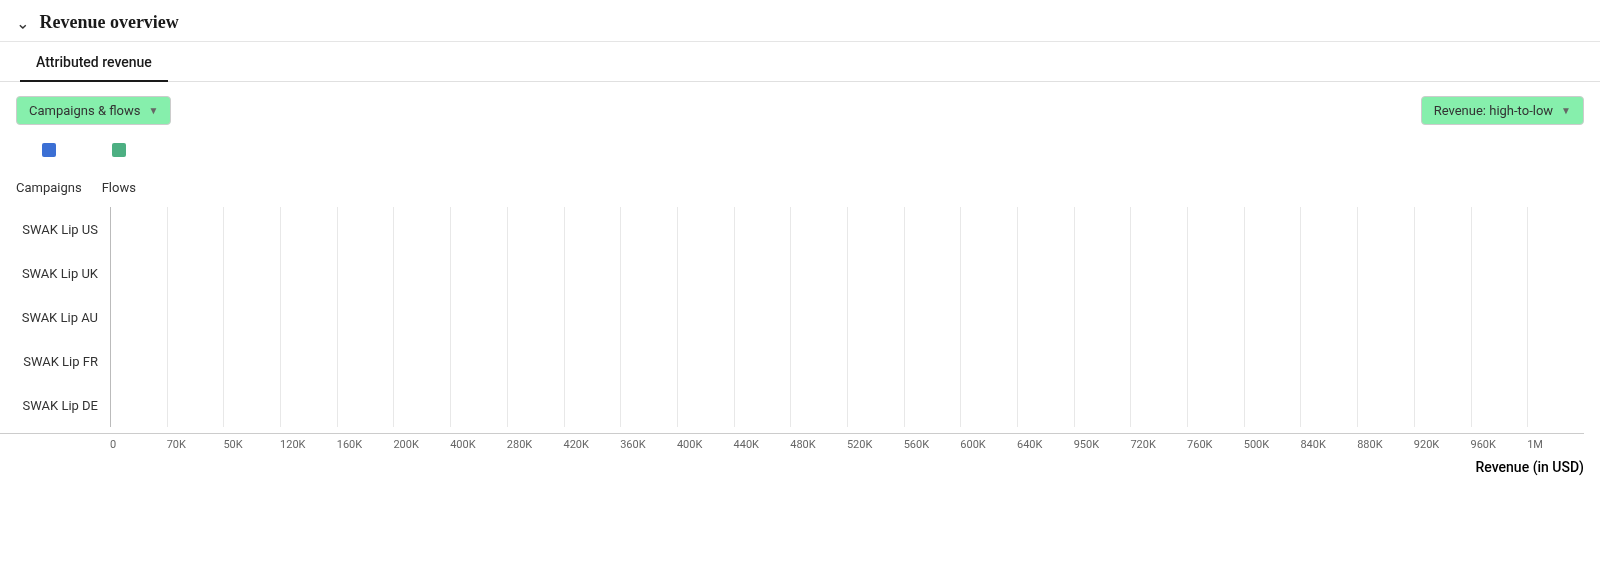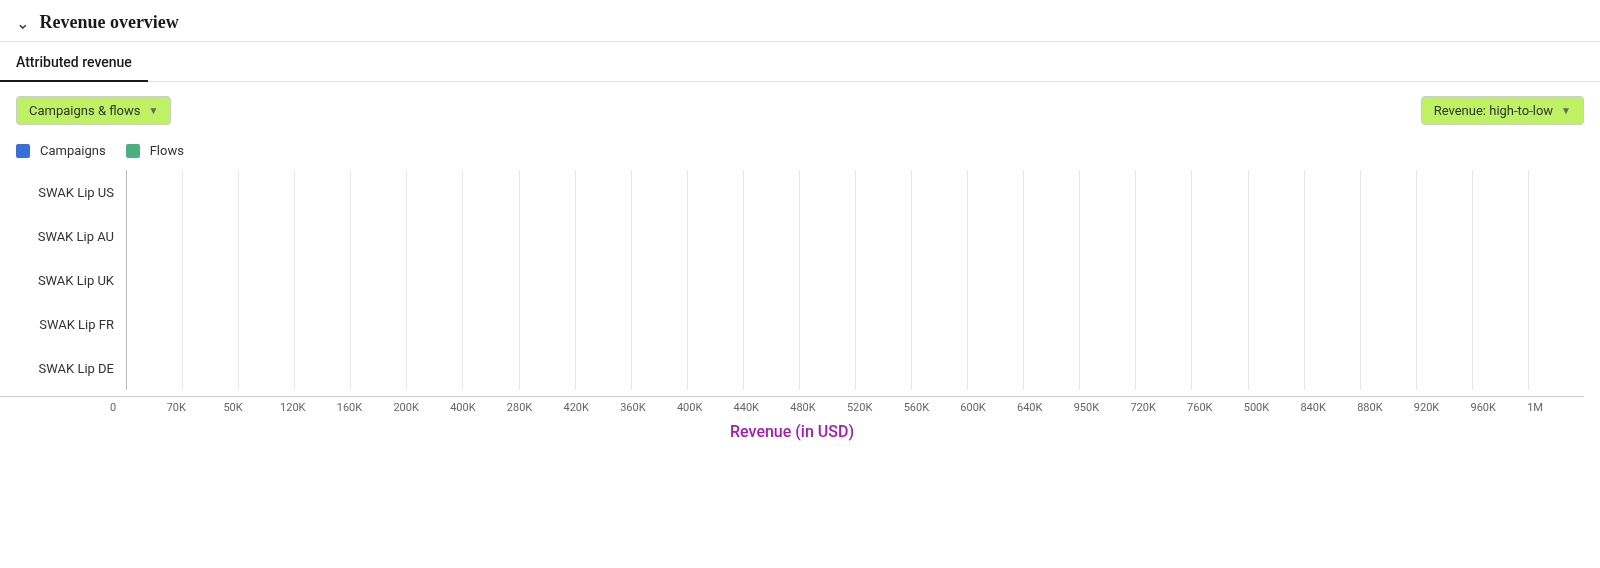--- a/index.html
+++ b/index.html
@@ -21,21 +21,21 @@
       color: #333;
     }
     .header-title {
       font-size: 18px;
       font-weight: 600;
       color: #1a1a1a;
       font-family: Liberation Serif, serif;
     }
     .tabs {
       display: flex;
-      padding: 0 0;
+      padding: 0 20px;
       border-bottom: 1px solid #e0e0e0;
     }
     .tab {
       padding: 12px 16px 10px;
       font-size: 14px;
       cursor: pointer;
       color: #555;
       border-bottom: 2px solid transparent;
       margin-bottom: -1px;
     }
@@ -50,59 +50,59 @@
       align-items: center;
       padding: 14px 16px;
     }
     .dropdown {
       display: flex;
       align-items: center;
       border: 1px solid #ccc;
       border-radius: 4px;
       padding: 6px 12px;
       cursor: pointer;
-      background: #bef264;
+      background: #86efac;
       font-size: 13px;
       color: #333;
       gap: 8px;
     }
     .dropdown-arrow {
       font-size: 10px;
       color: #666;
     }
     .legend {
       display: flex;
       align-items: center;
       gap: 20px;
       padding: 4px 16px 12px;
     }
     .legend-item {
       display: flex;
       align-items: center;
-      gap: 10px;
+      gap: 23px;
       font-size: 13px;
+      flex-direction: column;
     }
     .legend-color {
       width: 14px;
       height: 14px;
       border-radius: 2px;
     }
     .chart-area {
       padding: 0 16px 0 0;
       position: relative;
     }
     .y-label {
       width: 110px;
       min-width: 110px;
       text-align: right;
       padding-right: 12px;
       font-size: 13px;
       color: #333;
       flex-shrink: 0;
-      margin-left: 16px;
     }
     .bar-campaigns {
       height: 22px;
       background: #3b6fd4;
       display: inline-block;
     }
     .bar-flows {
       height: 22px;
       background: #4caf82;
       display: inline-block;
@@ -114,24 +114,24 @@
       border-top: 1px solid #ccc;
     }
     .x-tick {
       flex: 1;
       text-align: left;
       font-size: 11px;
       color: #666;
       padding-top: 4px;
     }
     .x-axis-label {
-      text-align: center;
+      text-align: right;
       padding: 8px 0 6px;
-      font-size: 16px;
-      color: #a21caf;
+      font-size: 14px;
+      color: #000000;
       font-weight: 500;
     }
     .chart-rows-wrap {
       position: relative;
     }
     .bar-row-wrap {
       display: flex;
       align-items: center;
       height: 44px;
     }
@@ -238,20 +238,57 @@
               <div class="grid-col"></div>
               <div class="grid-col"></div>
       </div>
       <div class="bar-group">
         <div class="bar-campaigns" style="width:96%;"></div>
         <div class="bar-flows" style="width:2%;"></div>
       </div>
     </div>
   </div>
         <div class="bar-row-wrap">
+    <div class="y-label">SWAK Lip UK</div>
+    <div class="bars-area">
+      <div class="grid-overlay">
+        <div class="grid-col first"></div>
+              <div class="grid-col"></div>
+              <div class="grid-col"></div>
+              <div class="grid-col"></div>
+              <div class="grid-col"></div>
+              <div class="grid-col"></div>
+              <div class="grid-col"></div>
+              <div class="grid-col"></div>
+              <div class="grid-col"></div>
+              <div class="grid-col"></div>
+              <div class="grid-col"></div>
+              <div class="grid-col"></div>
+              <div class="grid-col"></div>
+              <div class="grid-col"></div>
+              <div class="grid-col"></div>
+              <div class="grid-col"></div>
+              <div class="grid-col"></div>
+              <div class="grid-col"></div>
+              <div class="grid-col"></div>
+              <div class="grid-col"></div>
+              <div class="grid-col"></div>
+              <div class="grid-col"></div>
+              <div class="grid-col"></div>
+              <div class="grid-col"></div>
+              <div class="grid-col"></div>
+              <div class="grid-col"></div>
+      </div>
+      <div class="bar-group">
+        <div class="bar-campaigns" style="width:49%;"></div>
+        <div class="bar-flows" style="width:3.5000000000000004%;"></div>
+      </div>
+    </div>
+  </div>
+        <div class="bar-row-wrap">
     <div class="y-label">SWAK Lip AU</div>
     <div class="bars-area">
       <div class="grid-overlay">
         <div class="grid-col first"></div>
               <div class="grid-col"></div>
               <div class="grid-col"></div>
               <div class="grid-col"></div>
               <div class="grid-col"></div>
               <div class="grid-col"></div>
               <div class="grid-col"></div>
@@ -271,57 +308,20 @@
               <div class="grid-col"></div>
               <div class="grid-col"></div>
               <div class="grid-col"></div>
               <div class="grid-col"></div>
               <div class="grid-col"></div>
               <div class="grid-col"></div>
       </div>
       <div class="bar-group">
         <div class="bar-campaigns" style="width:32%;"></div>
         <div class="bar-flows" style="width:1.7999999999999998%;"></div>
-      </div>
-    </div>
-  </div>
-        <div class="bar-row-wrap">
-    <div class="y-label">SWAK Lip UK</div>
-    <div class="bars-area">
-      <div class="grid-overlay">
-        <div class="grid-col first"></div>
-              <div class="grid-col"></div>
-              <div class="grid-col"></div>
-              <div class="grid-col"></div>
-              <div class="grid-col"></div>
-              <div class="grid-col"></div>
-              <div class="grid-col"></div>
-              <div class="grid-col"></div>
-              <div class="grid-col"></div>
-              <div class="grid-col"></div>
-              <div class="grid-col"></div>
-              <div class="grid-col"></div>
-              <div class="grid-col"></div>
-              <div class="grid-col"></div>
-              <div class="grid-col"></div>
-              <div class="grid-col"></div>
-              <div class="grid-col"></div>
-              <div class="grid-col"></div>
-              <div class="grid-col"></div>
-              <div class="grid-col"></div>
-              <div class="grid-col"></div>
-              <div class="grid-col"></div>
-              <div class="grid-col"></div>
-              <div class="grid-col"></div>
-              <div class="grid-col"></div>
-              <div class="grid-col"></div>
-      </div>
-      <div class="bar-group">
-        <div class="bar-campaigns" style="width:49%;"></div>
-        <div class="bar-flows" style="width:3.5000000000000004%;"></div>
       </div>
     </div>
   </div>
         <div class="bar-row-wrap">
     <div class="y-label">SWAK Lip FR</div>
     <div class="bars-area">
       <div class="grid-overlay">
         <div class="grid-col first"></div>
               <div class="grid-col"></div>
               <div class="grid-col"></div>

